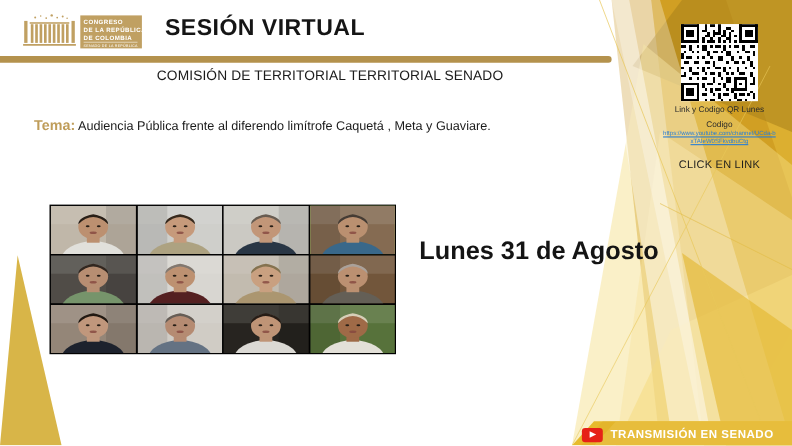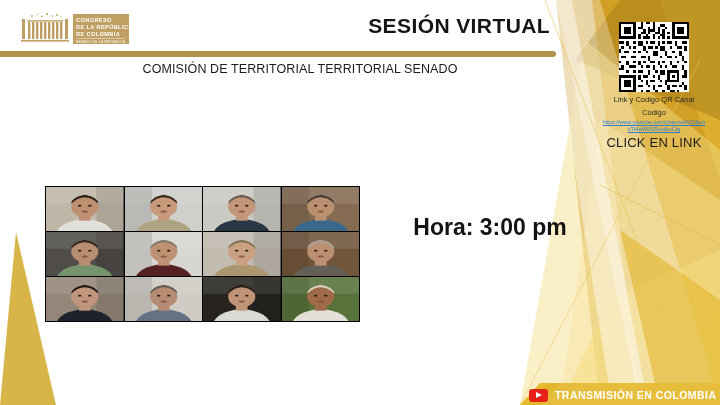--- a/index.html
+++ b/index.html
@@ -33,21 +33,21 @@
     left: 19px; top: 8px;
     width: 112px; height: 42px;
     z-index: 5;
   }
   #logo-svg { display:block; width:112px; height:42px; }
 
   #title-main {
     position: absolute;
     left: 150px; top: 14px;
     width: 400px;
-    text-align: right;
+    text-align: left;
     font-size: 21px;
     font-weight: bold;
     letter-spacing: 0.4px;
     color: #151515;
     z-index: 5;
   }
 
   #gold-rule {
     position: absolute;
     left: 0; top: 51px;
@@ -110,23 +110,23 @@
     font-size: 5.5px;
     line-height: 7px;
     color: #2a7fd4;
     text-decoration: underline;
     word-break: break-all;
     display: block;
     margin-top: 1px;
     padding: 0 2px;
   }
   #qr-click {
-    font-size: 13px;
+    font-size: 10px;
     color: #1b1b1b;
-    margin-top: 2px;
+    margin-top: 12px;
     letter-spacing: 0.2px;
   }
 
   
   #video-grid {
     position: absolute;
     left: 45px; top: 186px;
     width: 315px; height: 136px;
     background: #000000;
     display: grid;
@@ -260,20 +260,24 @@
       <text x="57" y="34.6" font-family="Liberation Sans, sans-serif" font-size="3.3" fill="#ffffff" letter-spacing="0.25">SENADO DE LA REPÚBLICA</text>
     </svg>
   </div>
 
   <div id="title-main">SESIÓN VIRTUAL</div>
 
   <div id="gold-rule"></div>
 
   <div id="subtitle">COMISIÓN DE TERRITORIAL TERRITORIAL SENADO</div>
 
+  <div class="info-line" id="info-tema">
+    <span class="info-key">Tema:</span>
+    <span class="info-val">Audiencia Pública frente al diferendo limítrofe Caquetá , Meta y Guaviare.</span>
+  </div>
 
   <div id="qr-panel">
     <svg id="qr-code" viewBox="0 0 29 29" shape-rendering="crispEdges">
       <rect width="29" height="29" fill="#ffffff"></rect>
       <g fill="#000000">
 
         <rect x="0" y="0" width="7" height="1"></rect>
           <rect x="0" y="6" width="7" height="1"></rect>
         <rect x="0" y="0" width="1" height="7"></rect>
           <rect x="6" y="0" width="1" height="7"></rect>
@@ -423,21 +427,21 @@
           <rect x="27" y="26" width="1" height="2"></rect>
 
         <rect x="9" y="28" width="1" height="1"></rect>
           <rect x="11" y="28" width="2" height="1"></rect>
         <rect x="15" y="28" width="1" height="1"></rect>
           <rect x="18" y="28" width="1" height="1"></rect>
         <rect x="21" y="28" width="2" height="1"></rect>
           <rect x="24" y="28" width="1" height="1"></rect>
       </g>
     </svg>
-    <div class="qr-cap">Link y Codigo QR Canal</div>
+    <div class="qr-cap">Link y Codigo QR Lunes</div>
     <div class="qr-cap">Codigo</div>
     <a id="qr-url" href="#">https://www.youtube.com/channel/UCda-bxTAIeW0SFkvdbuCtg</a>
     <div id="qr-click">CLICK EN LINK</div>
   </div>
 
   <div id="video-grid">
       <div class="vtile">
         <div class="vinner">
           <svg class="vsvg" viewBox="0 0 40 34" preserveAspectRatio="none">
             <rect x="0" y="0" width="40" height="34" fill="#cdc3b4"></rect>
@@ -637,21 +641,21 @@
             <ellipse cx="17.4" cy="14.4" rx="0.9" ry="0.7" fill="#2a2018"></ellipse>
             <ellipse cx="22.6" cy="14.4" rx="0.9" ry="0.7" fill="#2a2018"></ellipse>
             <ellipse cx="20" cy="19" rx="1.7" ry="0.9" fill="#8d4b42" opacity="0.8"></ellipse>
             <rect x="0" y="0" width="40" height="34" fill="#000000" opacity="0.06"></rect>
           </svg>
         </div>
       </div>
     </div>
 
   <div id="date-block">
-    <div id="time-line">Hora: 3:00 pm</div>
+    <div id="date-line">Lunes 31 de Agosto</div>
   </div>
 
   <div id="live-banner">
     <span id="yt-icon"></span>
-    <span id="live-text">TRANSMISIÓN EN COLOMBIA</span>
+    <span id="live-text">TRANSMISIÓN EN SENADO</span>
   </div>
 
 </div>
 
 </body></html>

